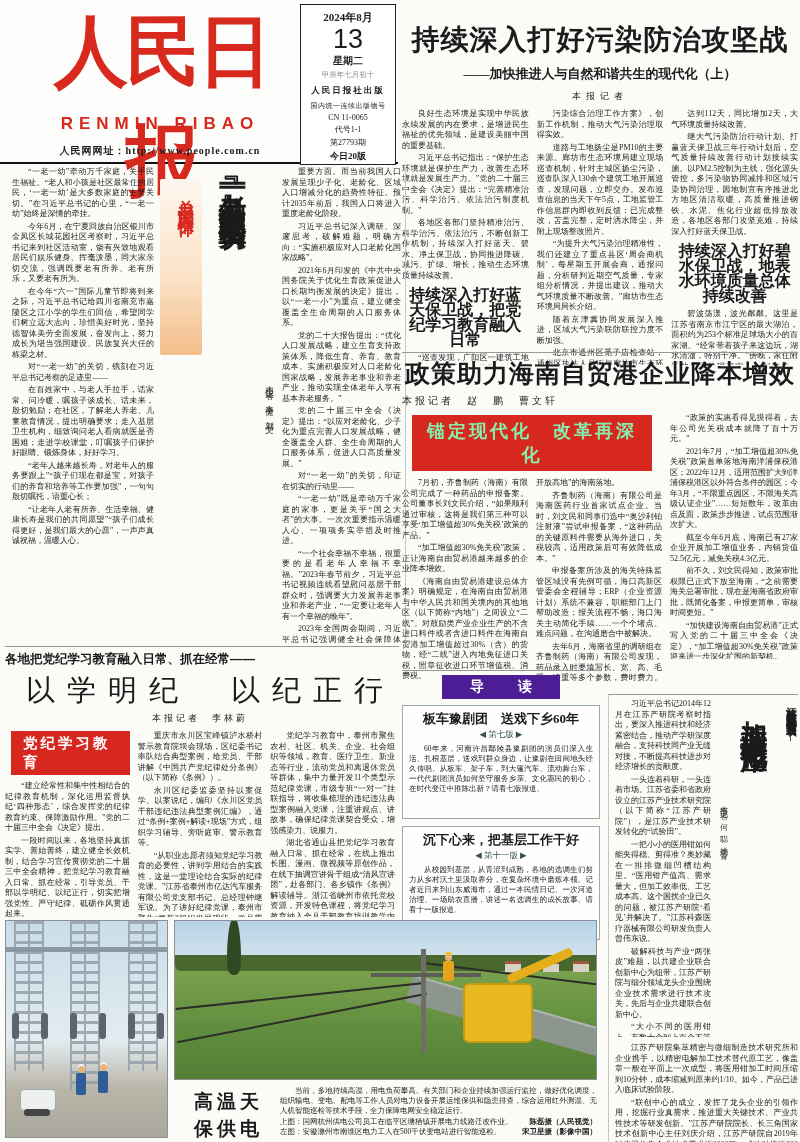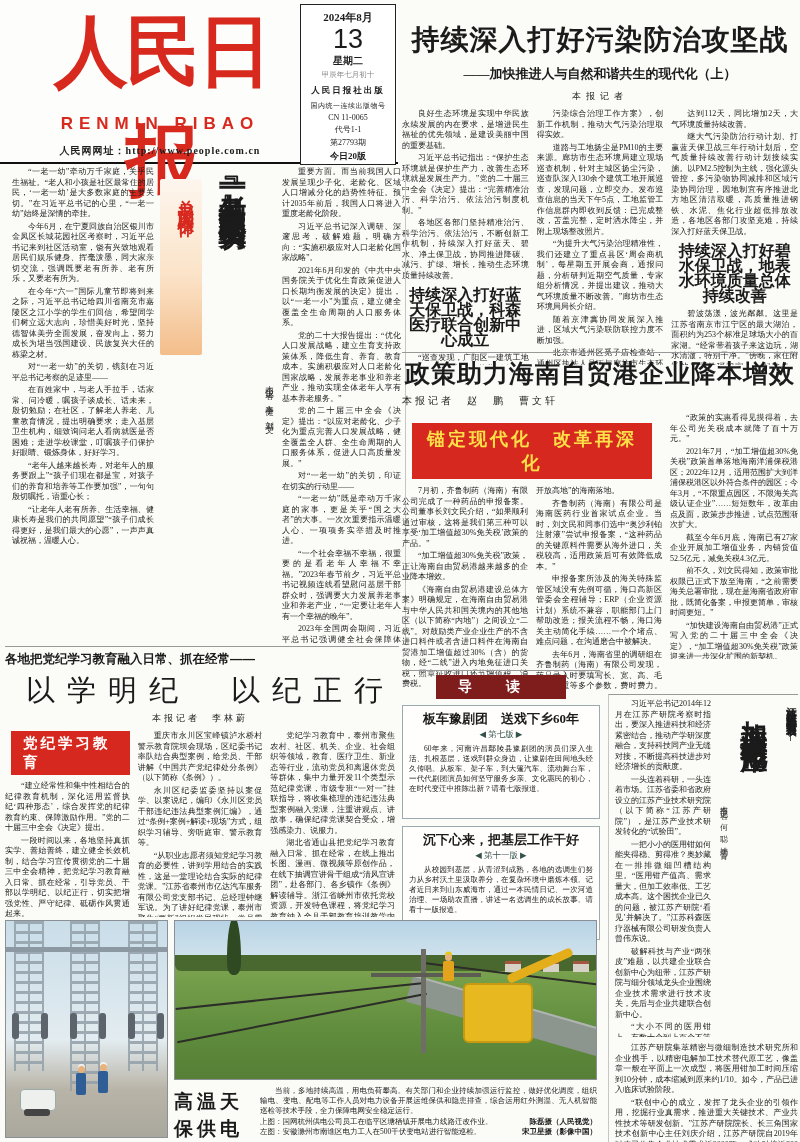--- a/index.html
+++ b/index.html
@@ -51,37 +51,37 @@
   .eld-head{width:48px;font-size:28px;font-weight:bold;letter-spacing:2px;line-height:48px;
     text-align:justify;height:472px;}
   .eld-by{width:14px;height:170px;margin-top:212px;font-size:8.5px;letter-spacing:2px;color:#333;}
   .eld-colB{flex:1;overflow:hidden;}
   
   .art-hainan{left:402px;top:352px;width:396px;height:316px;border-top:1px solid #999;padding-top:4px;}
   .hn-title{font-size:25px;line-height:34px;font-weight:bold;text-align:center;letter-spacing:1px;}
   .hn-by{font-size:10px;text-align:left;letter-spacing:3px;margin:3px 0 5px 0;}
   .hn-body{display:flex;gap:8px;height:246px;}
   .hn-left{width:260px;}
-  .hn-banner{background:#d6281e;color:#fde047;font-weight:bold;font-size:18px;letter-spacing:3px;
-    text-align:center;padding:4px 8px;margin:10px 10px 7px 10px;
+  .hn-banner{background:#d6281e;color:#86efac;font-weight:bold;font-size:18px;letter-spacing:3px;
+    text-align:center;padding:4px 8px;margin:2px 10px 7px 10px;
     font-family:"Liberation Sans",sans-serif;}
   .hn-lcols{display:flex;gap:8px;height:206px;}
   .hn-col3{width:128px;overflow:hidden;}
   
   .art-disc{left:5px;top:646px;width:394px;height:272px;border-top:1px solid #999;padding:4px 4px 0 0;}
   .dc-kick{font-family:"Liberation Sans",sans-serif;font-weight:bold;font-size:12.5px;}
   .dc-title{font-size:29px;font-weight:normal;text-align:right;letter-spacing:12px;line-height:40px;}
   .dc-by{font-size:9px;text-align:center;letter-spacing:3px;margin:2px 0 6px 0;}
   .dc-cols{height:186px;}
   .dc-label{display:inline-block;background:#d6281e;color:#fff;font-weight:bold;font-size:14.5px;
     letter-spacing:3px;padding:3px 12px;margin:0 0 6px 6px;font-family:"Liberation Sans",sans-serif;}
   
   .daodu{left:402px;top:670px;width:198px;height:250px;border-top:1px solid #999;padding-top:4px;}
-  .dd-label{width:108px;margin:0 auto 6px auto;background:#7f1d1d;color:#fff;text-align:left;
-    font-weight:bold;font-size:14px;letter-spacing:10px;padding:3px 0 3px 22px;
+  .dd-label{width:108px;margin:0 auto 6px auto;background:#4c1d95;color:#fff;text-align:center;
+    font-weight:bold;font-size:14px;letter-spacing:10px;padding:3px 0 3px 10px;
     font-family:"Liberation Sans",sans-serif;}
   .dd-card{border:1px solid #9aabb0;background:#fffefc;padding:5px 6px;margin-bottom:7px;height:102px;overflow:hidden;}
   .dd-title{font-size:13px;font-weight:bold;text-align:center;line-height:16px;}
   .dd-page{font-size:8.5px;text-align:center;color:#33524d;margin:2px 0 3px 0;}
   .dd-card p.b{font-size:7.5px;line-height:10px;}
   
   .art-js{left:608px;top:694px;width:190px;height:472px;border-top:1px solid #999;
     border-left:1px solid #c6c6c6;padding:4px 0 0 6px;}
   .js-top{display:flex;gap:4px;height:338px;}
   .js-text{flex:1;overflow:hidden;}
@@ -126,21 +126,21 @@
   .rp-truck{position:absolute;left:288px;top:62px;width:66px;height:56px;background:#e8b820;
     border:2px solid #c79a12;border-radius:6px;}
   .rp-boom{position:absolute;left:330px;top:40px;width:70px;height:9px;background:#e3ae1a;
     transform:rotate(-24deg);border-radius:4px;}
   .rp-worker{position:absolute;left:268px;top:40px;width:11px;height:20px;background:#e3a31c;border-radius:2px;}
   .rp-worker::before{content:"";position:absolute;top:-7px;left:2px;width:7px;height:7px;
     background:#e8b27a;border-radius:50%;box-shadow:0 -2.5px 0 #e6c915;}
   
   .capbox{left:174px;top:1086px;width:423px;height:54px;display:flex;gap:10px;}
   .cap-big{width:76px;font-family:"Liberation Sans",sans-serif;font-weight:bold;font-size:19px;
-    letter-spacing:4px;line-height:27px;margin-top:2px;}
+    letter-spacing:4px;line-height:27px;margin-top:2px;margin-left:20px;}
   .cap-text{flex:1;}
   .cap-text p.b{font-size:7.5px;line-height:9.8px;}
   .cap-line{display:flex;justify-content:space-between;font-size:7.5px;line-height:9.8px;}
   .cap-line .t{text-align:justify;}
   .cap-line .c{white-space:nowrap;font-weight:bold;margin-left:6px;}
 </style>
 </head>
 <body>
 
 <div>
@@ -165,21 +165,21 @@
 
   <section class="art-pollution abs sans">
     <h1 class="pol-title" style="margin:0;">持续深入打好污染防治攻坚战</h1>
     <div class="pol-sub" style="font-family:'Liberation Serif',serif;">——加快推进人与自然和谐共生的现代化（上）</div>
     <div class="pol-by" style="font-family:'Liberation Serif',serif;">本报记者</div>
     <div class="cols pol-cols" style="font-family:'Liberation Serif',serif;">
       <div class="col">
         <p class="b">良好生态环境是实现中华民族永续发展的内在要求，是增进民生福祉的优先领域，是建设美丽中国的重要基础。</p>
         <p class="b">习近平总书记指出：“保护生态环境就是保护生产力，改善生态环境就是发展生产力。”党的二十届三中全会《决定》提出：“完善精准治污、科学治污、依法治污制度机制。”</p>
         <p class="b">各地区各部门坚持精准治污、科学治污、依法治污，不断创新工作机制，持续深入打好蓝天、碧水、净土保卫战，协同推进降碳、减污、扩绿、增长，推动生态环境质量持续改善。</p>
-        <div class="subhd">持续深入打好蓝天保卫战，科森医疗联合创新中心成立</div>
+        <div class="subhd">持续深入打好蓝天保卫战，把党纪学习教育融入日常</div>
         <p class="b">“巡查发现，广阳区一建筑工地内约2000平方米裸土苫盖不全，主要道路未硬化，道路积尘严重，请即刻整改！”这是不久前，河北省廊坊市生态环境局工地监管工作群内发布的巡查信息。</p>
 
       </div>
       <div class="col">
         <p class="b">污染综合治理工作方案》，创新工作机制，推动大气污染治理取得实效。</p>
         <p class="b">道路与工地扬尘是PM10的主要来源。廊坊市生态环境局建立现场巡查机制，针对主城区扬尘污染，巡查队深入130余个建筑工地开展巡查，发现问题，立即交办。发布巡查信息的当天下午5点，工地监管工作信息群内即收到反馈：已完成整改，苫盖完整，定时洒水降尘，并附上现场整改照片。</p>
         <p class="b">“为提升大气污染治理精准性，我们还建立了重点县区‘周会商机制’，每星期五开展会商，通报问题，分析研判近期空气质量，专家组分析情况，并提出建议，推动大气环境质量不断改善。”廊坊市生态环境局局长介绍。</p>
         <p class="b">随着京津冀协同发展深入推进，区域大气污染联防联控力度不断加强。</p>
         <p class="b">北京市通州区觅子店检查站，通州区执法人员正与廊坊市生态环境局香河县分局工作人员一道，对过境的重型柴油车开展联合执法检查。现场，工作人员将采样器伸入柴油车排气筒开展检测。“今年已开展联合执法6次，发现尾气超标车辆2辆，移交公安交警部门处理。”香河县分局局长张海峰介绍。</p>
 

